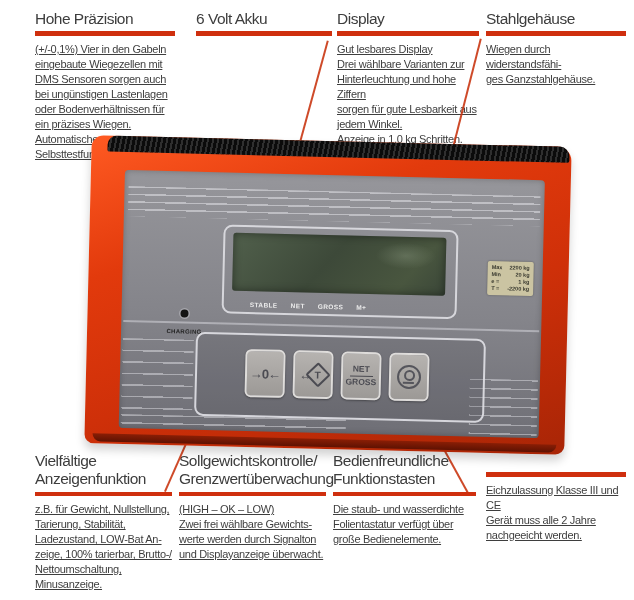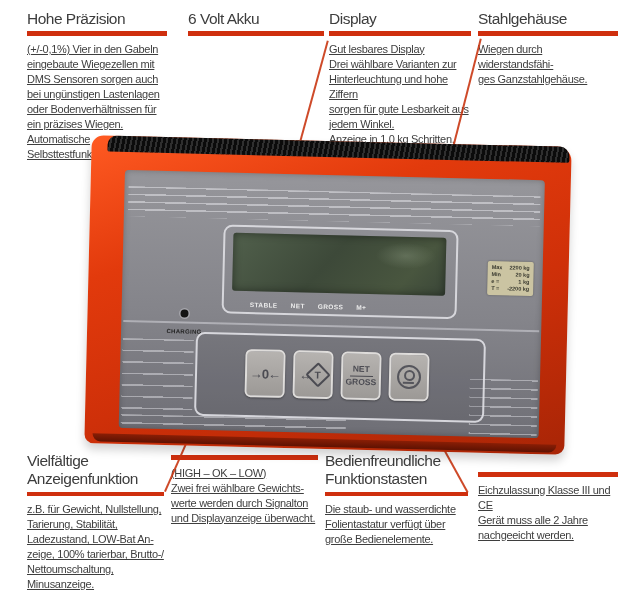--- a/index.html
+++ b/index.html
@@ -2,21 +2,21 @@
 <html><head>
 <meta charset="utf-8">
 <style>
   html,body{margin:0;padding:0;}
   body{
     width:634px;height:600px;position:relative;overflow:hidden;
     background:#ffffff;
     font-family:"Liberation Sans", sans-serif;
   }
   
-  .callout{position:absolute;}
+  .callout{position:absolute;margin-left:8px;}
   .callout h3{
     margin:0;font-size:15.5px;font-weight:400;color:#3d3d3d;
     letter-spacing:-0.5px;line-height:1.18;white-space:pre-line;
   }
   .callout .bar{height:4.5px;background:#cf2f0e;margin:3px 0 6px 0;}
   .callout p{
     margin:0;font-size:11px;line-height:15px;color:#3e3e3e;
     letter-spacing:-0.3px;white-space:pre-line;text-decoration:underline;
   }
   
@@ -144,20 +144,22 @@
 Anzeigenfunktion</h3>
   <div class="bar"></div>
   <p>z.B. für Gewicht, Nullstellung,
 Tarierung, Stabilität,
 Ladezustand, LOW-Bat An-
 zeige, 100% tarierbar, Brutto-/
 Nettoumschaltung,
 Minusanzeige.</p>
 </div>
 <div class="callout" style="left:171px;top:452px;width:147px">
+  <h3>Sollgewichtskontrolle/
+Grenzwertüberwachung</h3>
   <div class="bar"></div>
   <p>(HIGH – OK – LOW)
 Zwei frei wählbare Gewichts-
 werte werden durch Signalton
 und Displayanzeige überwacht.</p>
 </div>
 <div class="callout" style="left:325px;top:452px;width:143px">
   <h3>Bedienfreundliche
 Funktionstasten</h3>
   <div class="bar"></div>

